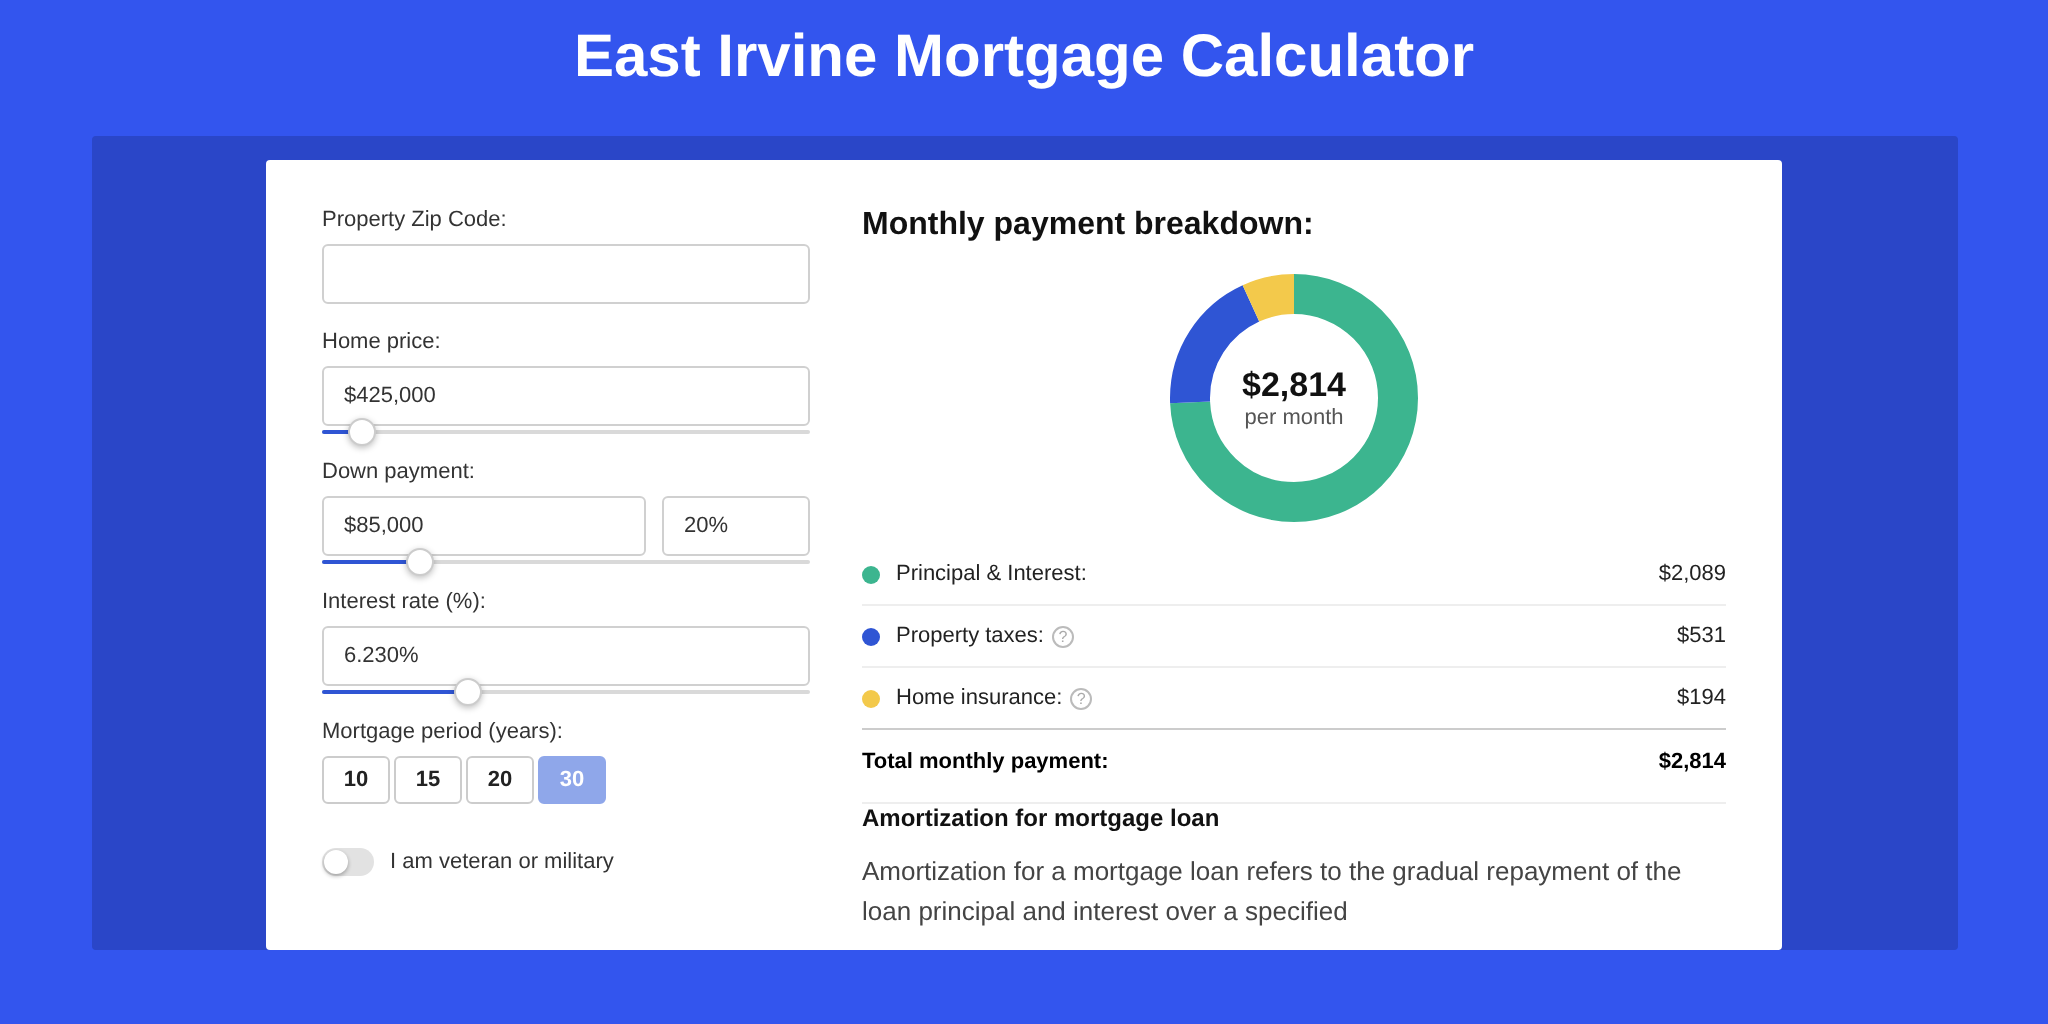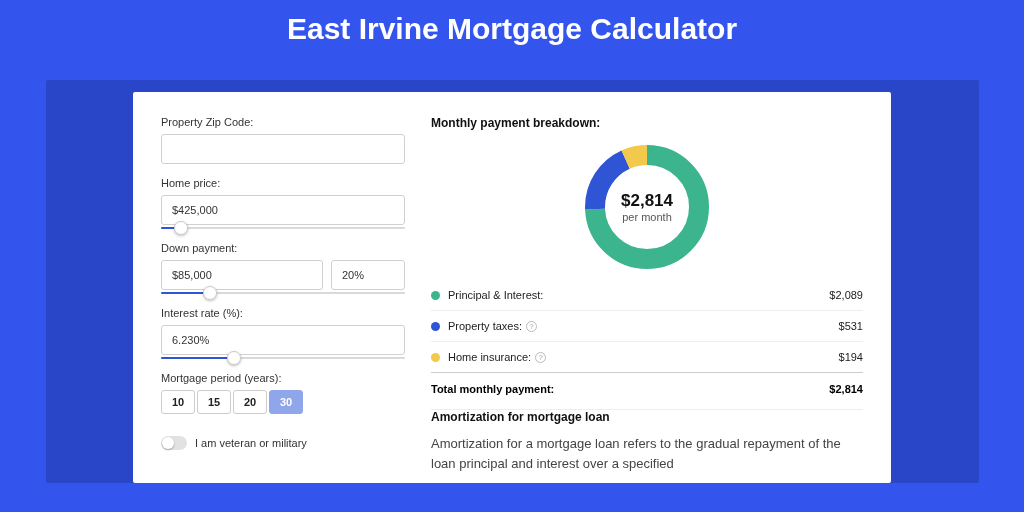--- a/index.html
+++ b/index.html
@@ -1,38 +1,38 @@
 <!DOCTYPE html>
 <html><head>
 <meta charset="utf-8">
 <style>
   *{box-sizing:border-box;margin:0;padding:0;font-family:Arial,Helvetica,sans-serif}
   body{background:#3355ee;width:1024px;height:512px;overflow:hidden}
   .page-title{color:#fff;font-weight:700;font-size:30px;text-align:center;padding:12px 0 22px}
-  .shadow-box{width:933px;margin:12px auto;background:#2a46c8;padding:12px 0 0 0;border-radius:2px}
+  .shadow-box{width:933px;margin:0 auto;background:#2a46c8;padding:12px 0 0 0;border-radius:2px}
   .card{background:#fff;width:758px;margin:0 auto;border-radius:2px;display:flex;padding:24px 28px 10px 28px;gap:26px}
   .left{width:244px;flex-shrink:0}
   .right{flex:1;min-width:0}
   .lbl{font-size:11px;color:#333;margin-bottom:6px;display:block}
   .field{width:100%;border:1px solid #d0d0d0;border-radius:3px;height:30px;font-size:11px;padding:0 10px;color:#333}
   .group{margin-bottom:13px;position:relative}
   .slider-track{height:2px;background:#d9d9d9;position:relative;margin-top:2px;border-radius:2px}
   .slider-fill{position:absolute;height:2px;background:#2f55d4;left:0;top:0;border-radius:2px}
   .slider-thumb{position:absolute;width:14px;height:14px;border-radius:50%;background:#fff;border:1px solid #ccc;top:-6px;box-shadow:0 1px 3px rgba(0,0,0,.25)}
   .row2{display:flex;gap:8px}
   .row2 .field:first-child{flex:1}
   .row2 .field:last-child{width:74px}
   .periods{display:flex;gap:2px}
   .period-btn{border:1px solid #ccc;background:#fff;font-size:11px;font-weight:700;width:34px;height:24px;border-radius:3px;color:#222;cursor:pointer}
   .period-btn.active{background:#8fa7ea;color:#fff;border-color:#8fa7ea}
   .toggle-row{display:flex;align-items:center;gap:8px;margin-top:22px}
   .toggle{width:26px;height:14px;background:#e2e2e2;border-radius:8px;position:relative;cursor:pointer}
   .toggle::after{content:"";position:absolute;width:12px;height:12px;background:#fff;border-radius:50%;top:1px;left:1px;box-shadow:0 1px 2px rgba(0,0,0,.3)}
   .toggle-lbl{font-size:11px;color:#333}
-  .breakdown-title{font-size:12px;font-weight:700;color:#111;margin-bottom:6px}
+  .breakdown-title{font-size:16px;font-weight:700;color:#111;margin-bottom:6px}
   .donut-wrap{display:flex;justify-content:center;padding:8px 0 10px}
   .donut{width:126px;height:126px;position:relative}
   .donut svg{transform:rotate(-90deg)}
   .donut-center{position:absolute;inset:0;display:flex;flex-direction:column;align-items:center;justify-content:center}
   .donut-amt{font-size:17px;font-weight:700;color:#111}
   .donut-sub{font-size:11px;color:#555}
   .legend-row{display:flex;align-items:center;font-size:11px;color:#222;padding:9px 0;border-bottom:1px solid #eee}
   .legend-row:last-of-type{border-bottom:none}
   .dot{width:9px;height:9px;border-radius:50%;margin-right:8px;flex-shrink:0}
   .legend-label{flex:1;display:flex;align-items:center;gap:4px}

